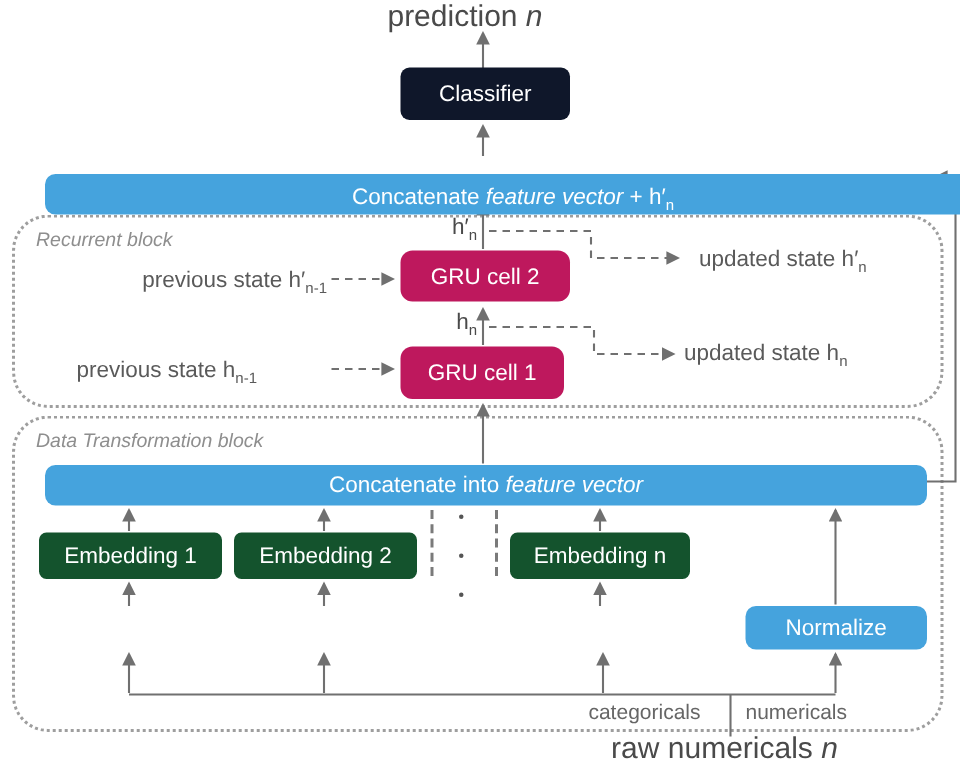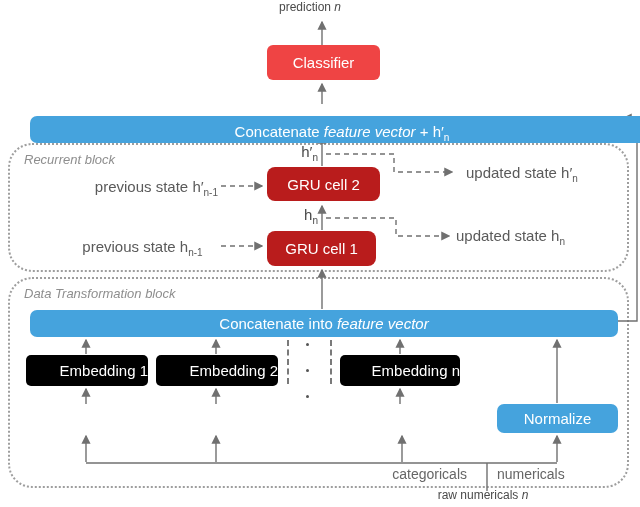--- a/index.html
+++ b/index.html
@@ -4,27 +4,27 @@
 <style>
   html,body{margin:0;padding:0;background:#ffffff;}
   .canvas{position:relative;width:640px;height:507px;background:#ffffff;
           font-family:"Liberation Sans",sans-serif;overflow:hidden;}
   .block{position:absolute;border:2px dotted #9e9e9e;border-radius:24px;z-index:1;}
   .blk-label{position:absolute;left:14px;top:7px;font-style:italic;font-size:13px;color:#8e8e8e;white-space:pre;}
   .overlay{position:absolute;left:0;top:0;z-index:2;}
   .box{position:absolute;z-index:3;display:flex;align-items:center;justify-content:center;
        color:#ffffff;font-size:15px;white-space:pre;}
   .blue{background:#45a3dd;border-radius:7px;}
-  .orange{background:#ef4444;border-radius:6px;}
-  .darkred{background:#b91c1c;border-radius:8px;}
-  .green{background:#000000;border-radius:5px;justify-content:flex-end;}
+  .orange{background:#0f172a;border-radius:6px;}
+  .darkred{background:#be185d;border-radius:8px;}
+  .green{background:#14532d;border-radius:5px;}
   .flabel{position:absolute;z-index:3;font-size:15px;color:#4a4a4a;white-space:pre;}
   .state{color:#5a5a5a;}
   .small-gray{font-size:14px;color:#666666;}
-  .bigtext{font-size:12px;color:#4a4a4a;}
+  .bigtext{font-size:20px;color:#4a4a4a;}
   sub{font-size:10px;line-height:1;}
   i{font-style:italic;}
   .vdash{position:absolute;z-index:3;width:0;border-left:2px dashed #7a7a7a;}
   .dot{position:absolute;z-index:3;width:3px;height:3px;background:#555555;border-radius:50%;}
   .t{white-space:pre;}
 </style>
 </head>
 <body>
 
 <div class="canvas">
@@ -73,21 +73,21 @@
       <line x1="557" y1="462" x2="557" y2="436" marker-end="url(#ah)"></line>
     </g>
   </svg>
 
   <div class="flabel bigtext" style="left:230px;top:0;width:160px;text-align:center;"><span class="t">prediction </span><i>n</i></div>
 
   <div class="flabel" style="left:278px;top:143px;width:40px;text-align:right;"><span>h′</span><sub>n</sub></div>
   <div class="flabel" style="left:278px;top:206px;width:40px;text-align:right;"><span>h</span><sub>n</sub></div>
 
   <div class="flabel state" style="left:55px;top:178px;width:163px;text-align:right;"><span>previous state h′</span><sub>n-1</sub></div>
-  <div class="flabel state" style="left:61px;top:238px;width:163px;text-align:center;"><span>previous state h</span><sub>n-1</sub></div>
+  <div class="flabel state" style="left:51px;top:238px;width:163px;text-align:left;"><span>previous state h</span><sub>n-1</sub></div>
 
   <div class="flabel state" style="left:466px;top:164px;"><span>updated state h′</span><sub>n</sub></div>
   <div class="flabel small-gray" style="left:360px;top:466px;width:107px;text-align:right;">categoricals</div>
 
   <div class="flabel state" style="left:456px;top:227px;"><span>updated state h</span><sub>n</sub></div>
   <div class="flabel small-gray" style="left:497px;top:466px;">numericals</div>
 
   <div class="flabel bigtext" style="left:383px;top:488px;width:200px;text-align:center;"><span class="t">raw numericals </span><i>n</i></div>
 
   <div class="box orange" style="left:267px;top:45px;width:113px;height:35px;"><span>Classifier</span></div>

